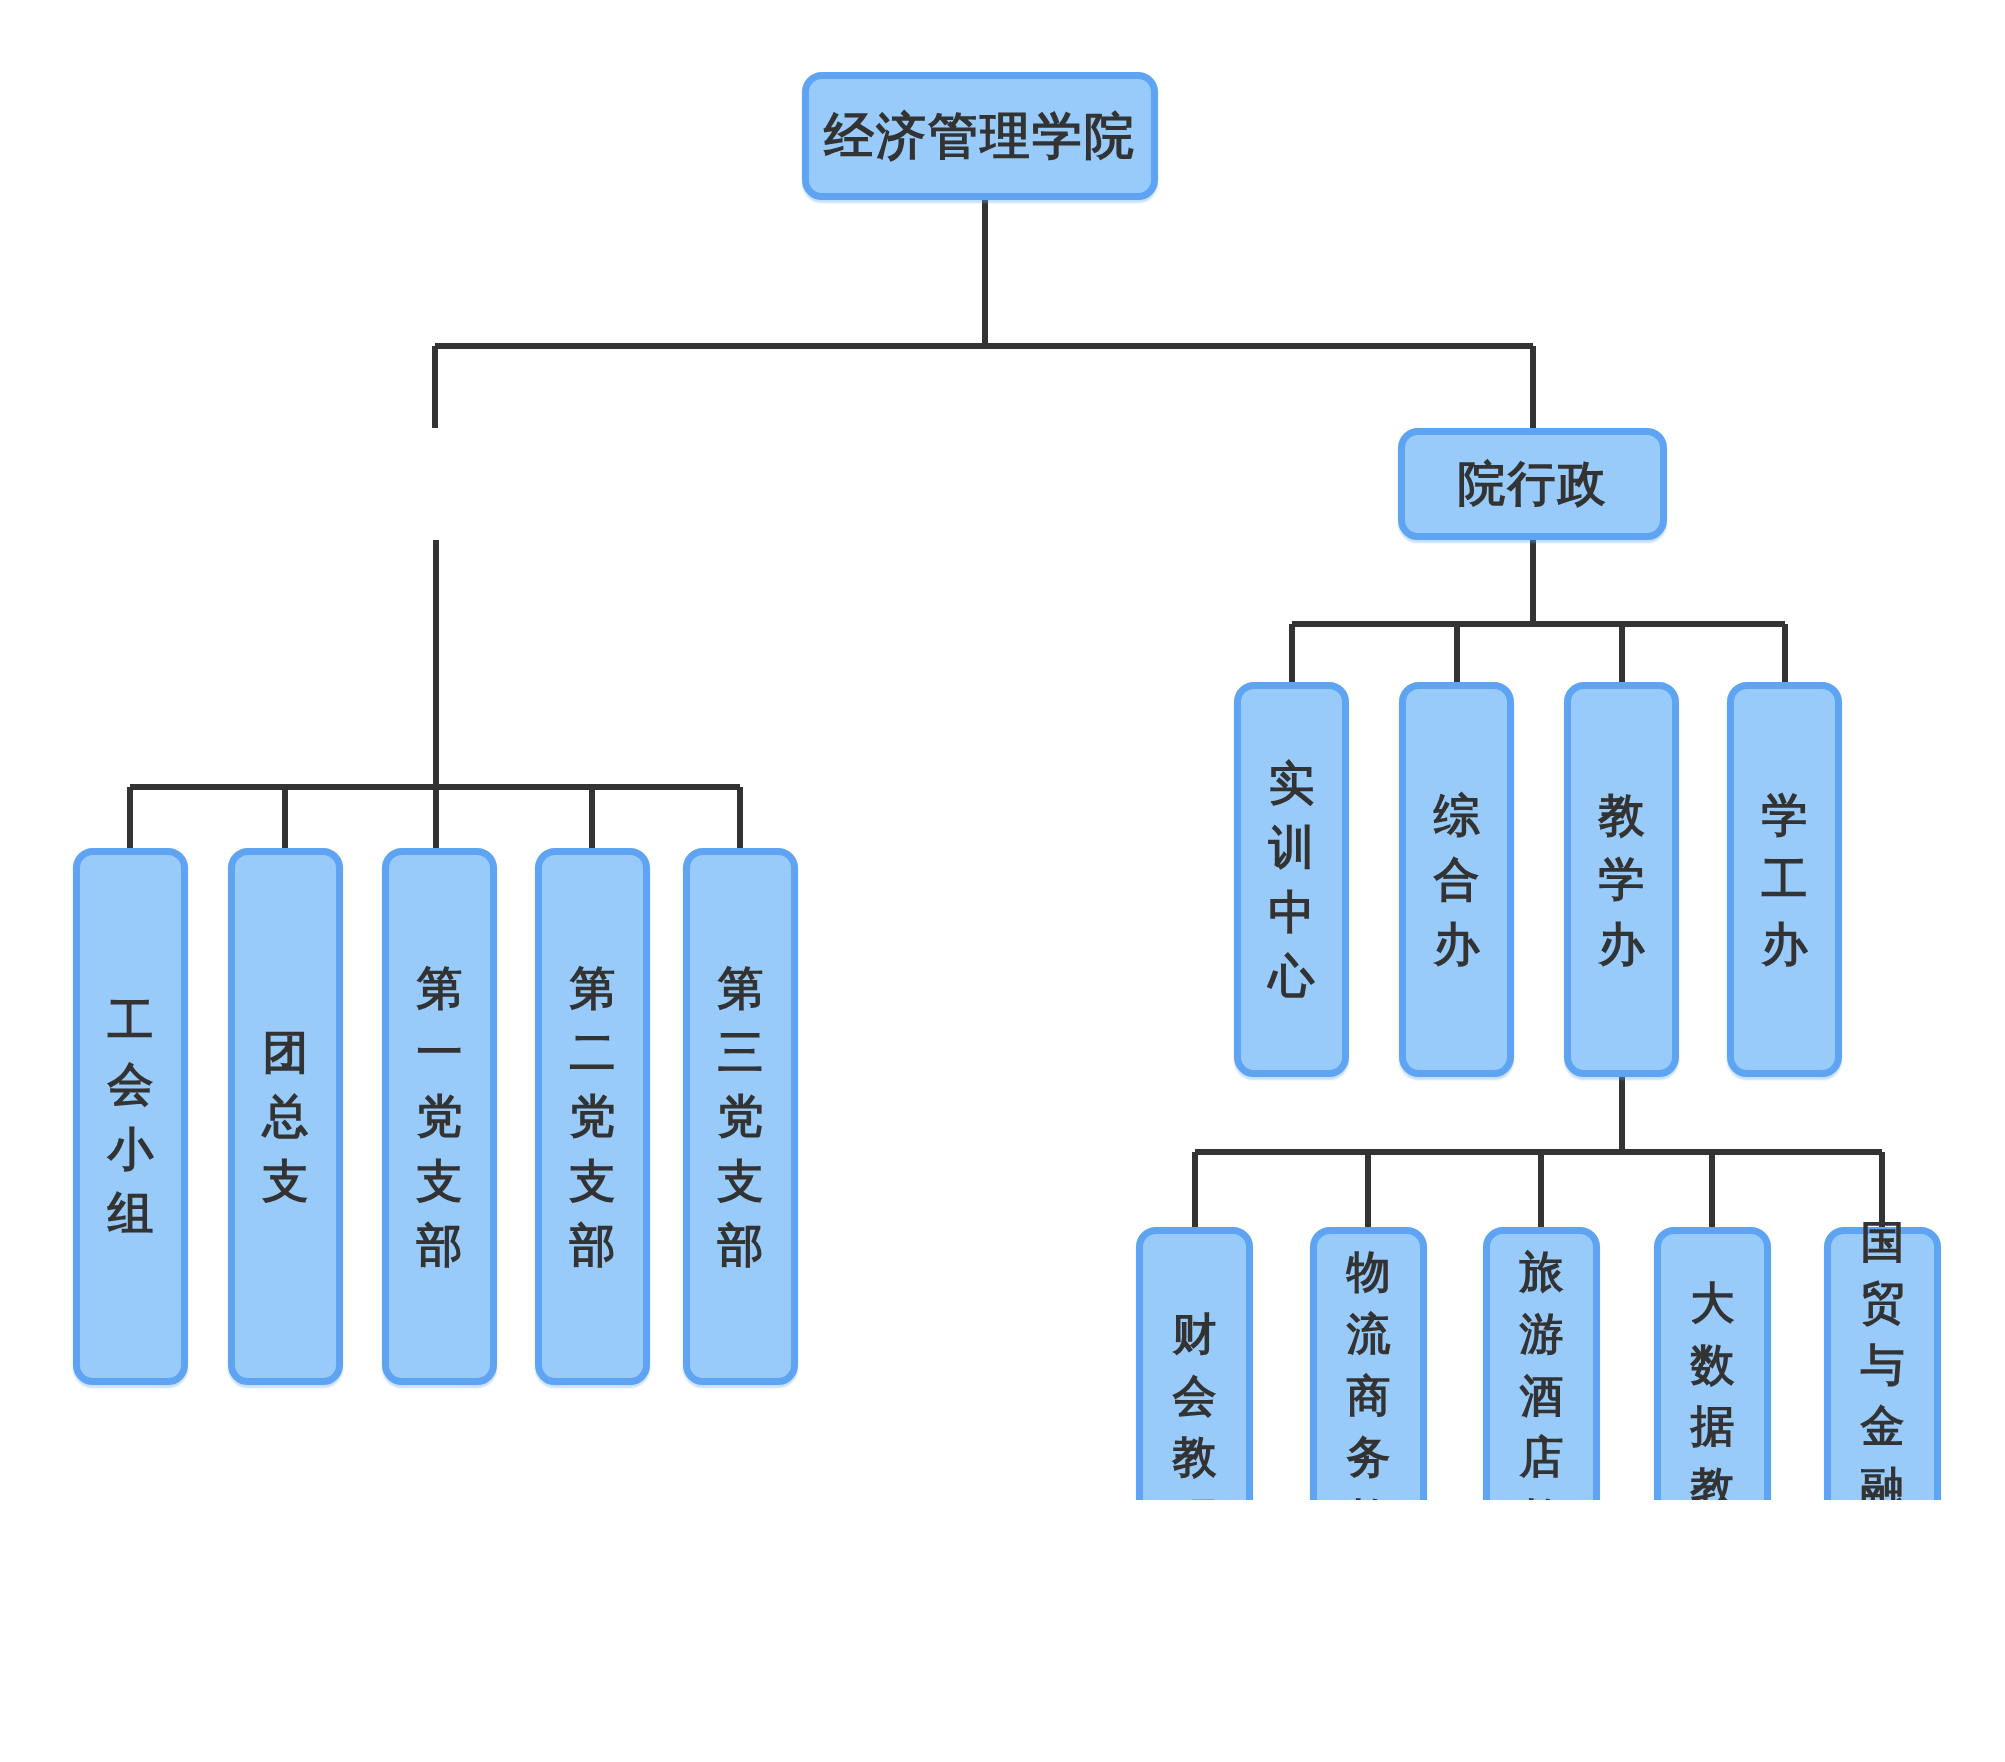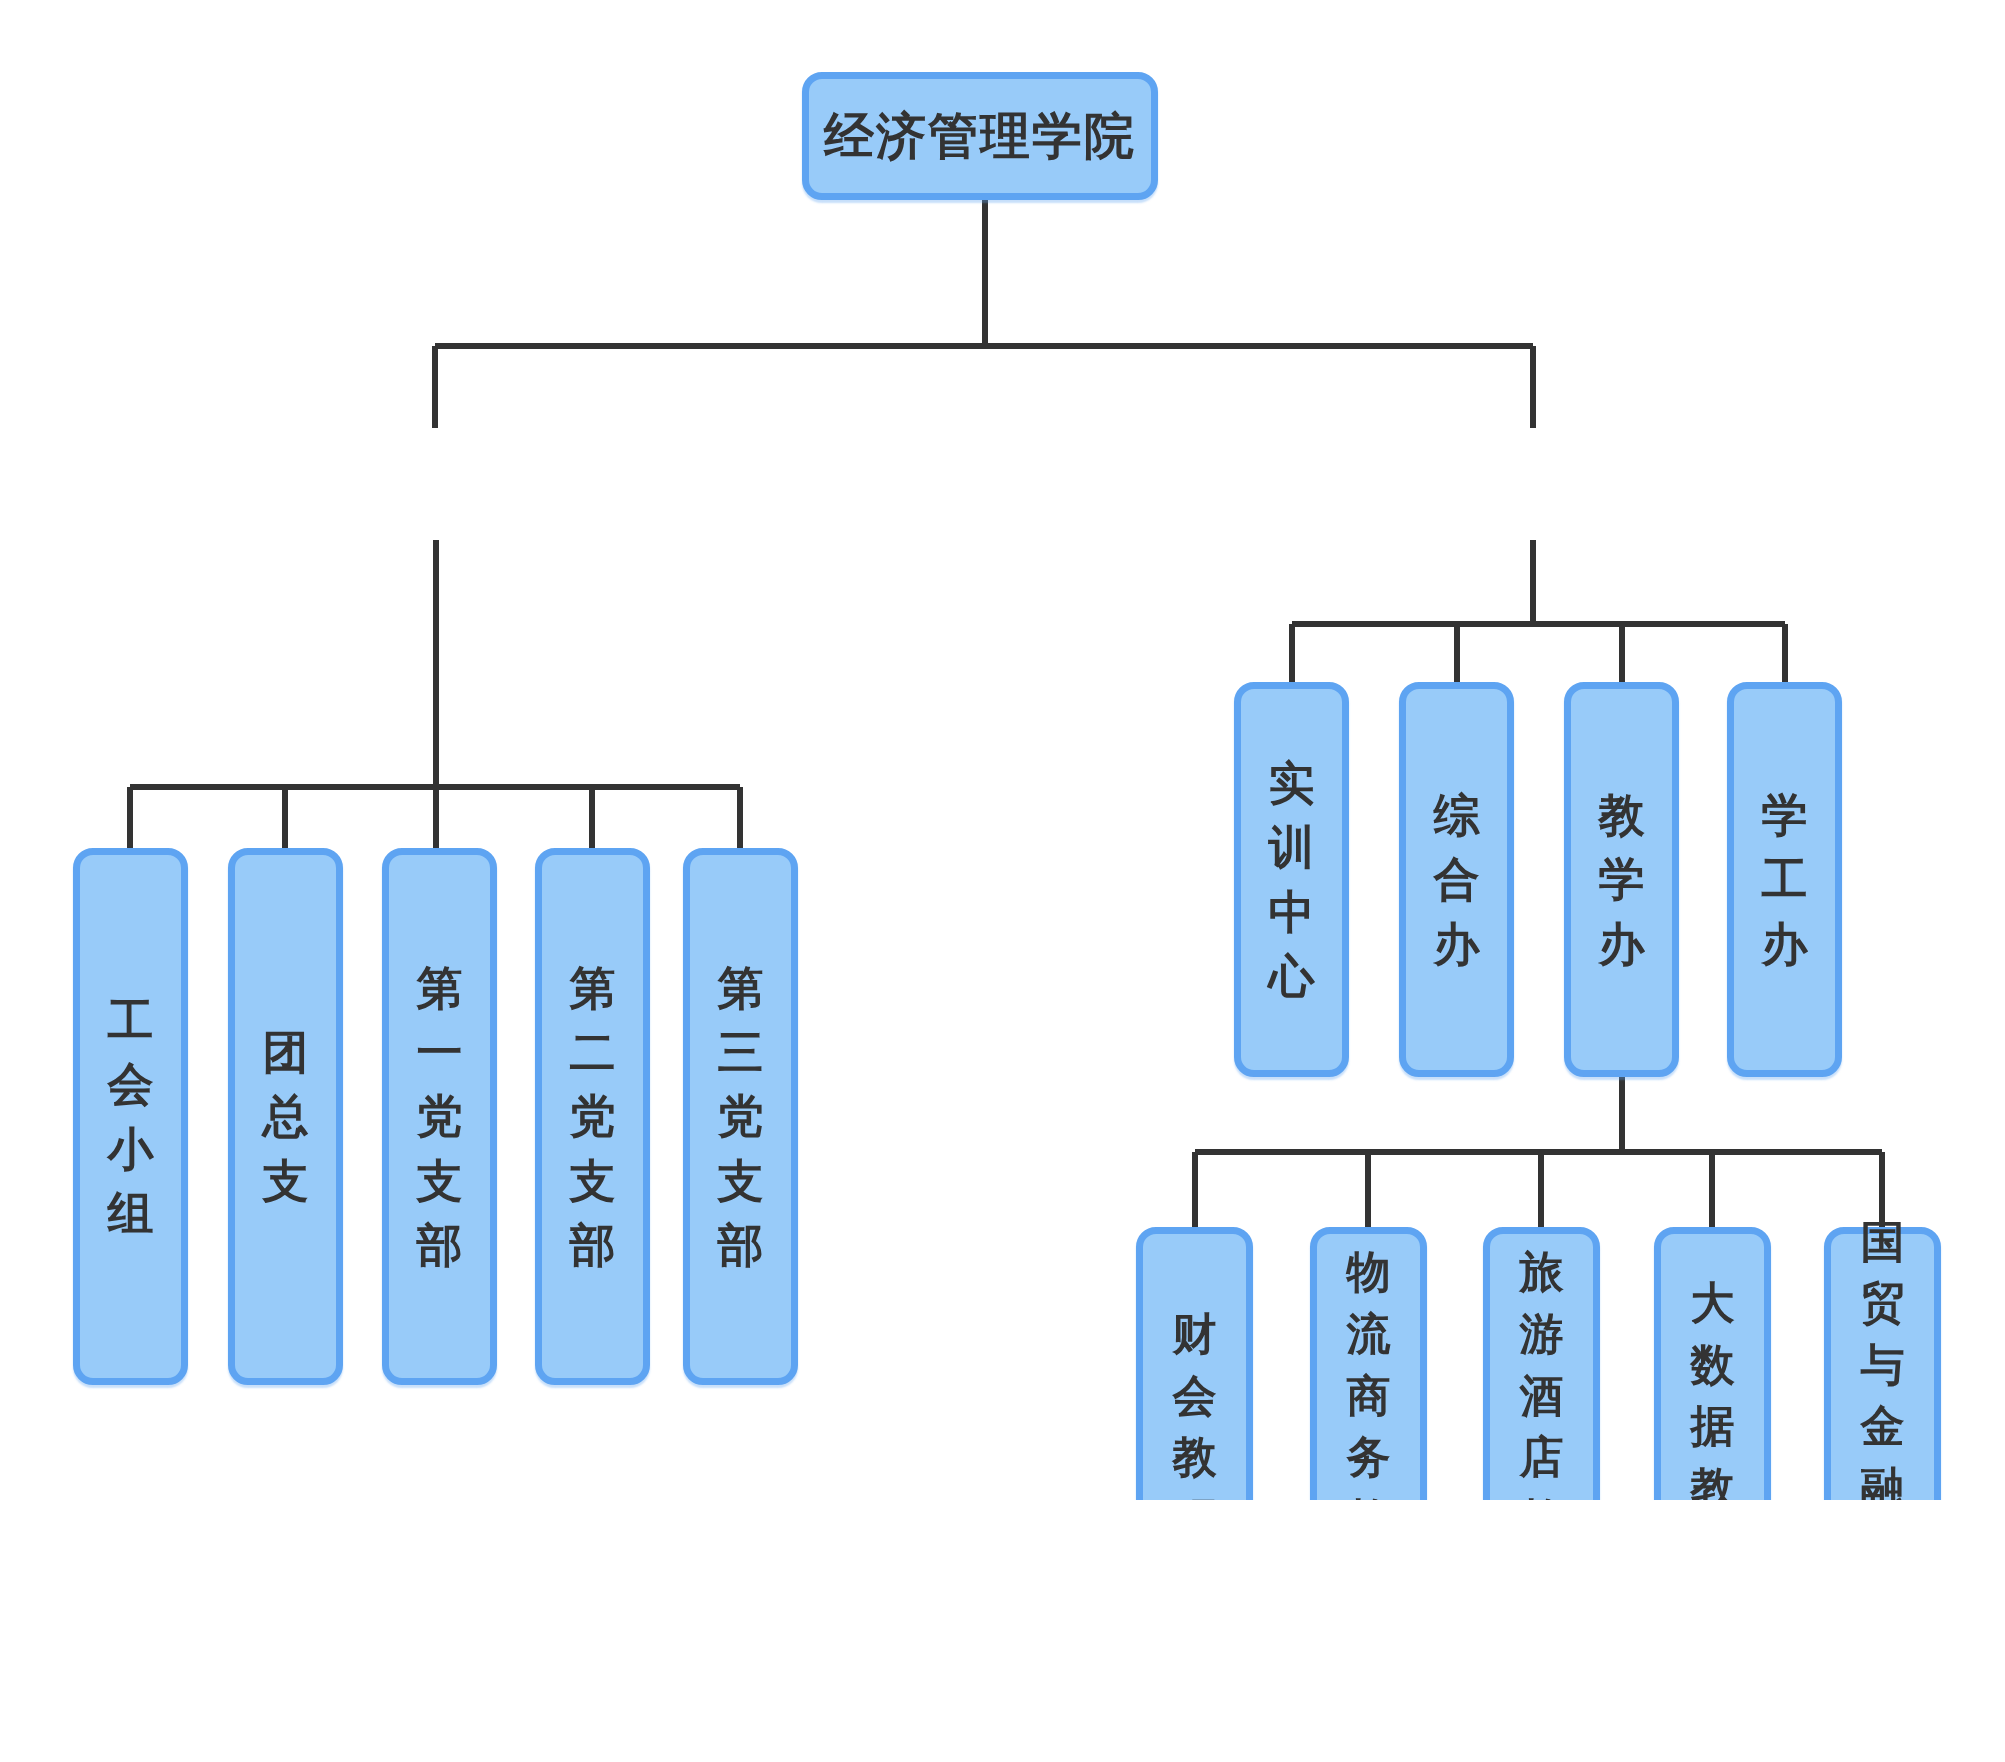--- a/index.html
+++ b/index.html
@@ -111,20 +111,23 @@
       M1368 1152 V1227
       M1541 1152 V1227
       M1712 1152 V1227
       M1882 1152 V1227"></path>
   </svg>
 
   <div class="node" id="n-root">
     <span class="label">经济管理学院</span>
   </div>
 
+  <div class="node" id="n-admin">
+    <span class="label">院行政</span>
+  </div>
 
   <div class="node vnode party-child" id="n-union">
     <span class="label">工
 会
 小
 组</span>
   </div>
   <div class="node vnode party-child" id="n-youth">
     <span class="label">团
 总

